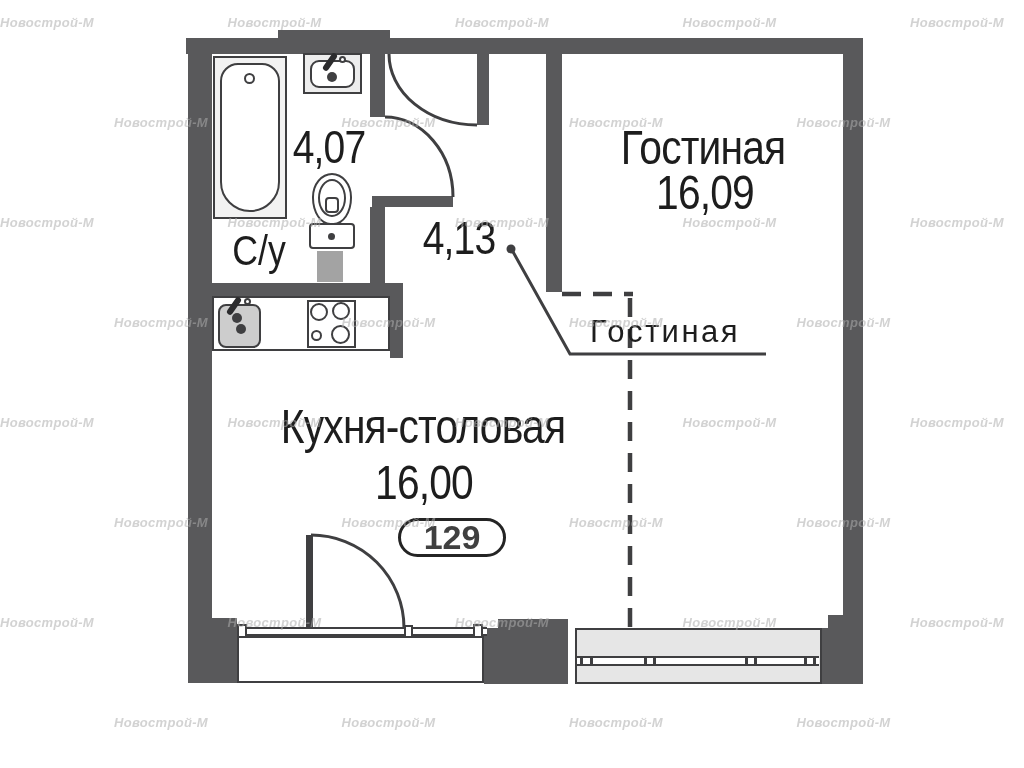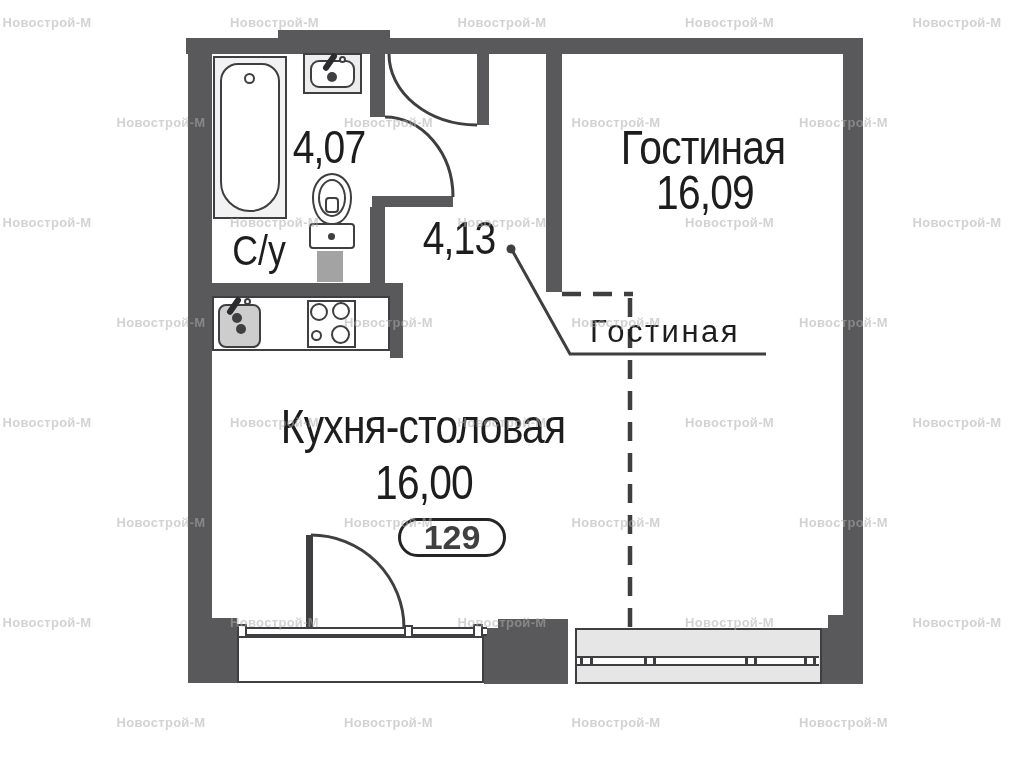--- a/index.html
+++ b/index.html
@@ -17,21 +17,21 @@
        transform:translate(-50%,-50%);}
   #svg-overlay{position:absolute;left:0;top:0;z-index:5;pointer-events:none;}
   #badge{position:absolute;left:398px;top:518px;width:108px;height:39px;background:#fff;
          border:3.5px solid #242424;border-radius:29px;display:flex;align-items:center;justify-content:center;
          font-size:34px;font-weight:700;color:#404040;z-index:7;box-sizing:border-box;}
   .tick{position:absolute;background:var(--line);}
   .band{position:absolute;box-sizing:border-box;background:#fff;border-top:2px solid var(--line);border-bottom:2px solid var(--line);}
   .jamb{position:absolute;box-sizing:border-box;background:#fff;border:2px solid var(--line);}
   #watermarks{position:absolute;left:0;top:0;width:1024px;height:768px;z-index:10;pointer-events:none;}
   .wm{position:absolute;transform:translate(-50%,-50%);font-size:13px;font-weight:700;
-      color:rgba(173,173,173,0.55);white-space:nowrap;letter-spacing:0.3px;}
+      color:rgba(173,173,173,0.55);white-space:nowrap;letter-spacing:0.3px;font-style:italic;}
   .z2{z-index:2}.z3{z-index:3}.z4{z-index:4}.z6{z-index:6}
 </style>
 </head>
 <body>
 
 <div id="canvas" style="--wall: #59595b; --line: #3f3f41; --text: #1d1d1d; --window_fill: #e6e6e6; --fixture_fill: #cdcdcd; --pedestal: #a3a3a3;">
 
   <div class="wall z2" style="left:186px;top:38px;width:677px;height:16px"></div>
   <div class="wall z2" style="left:278px;top:30px;width:112px;height:24px"></div>
   <div class="wall z2" style="left:188px;top:38px;width:24px;height:645px"></div>

